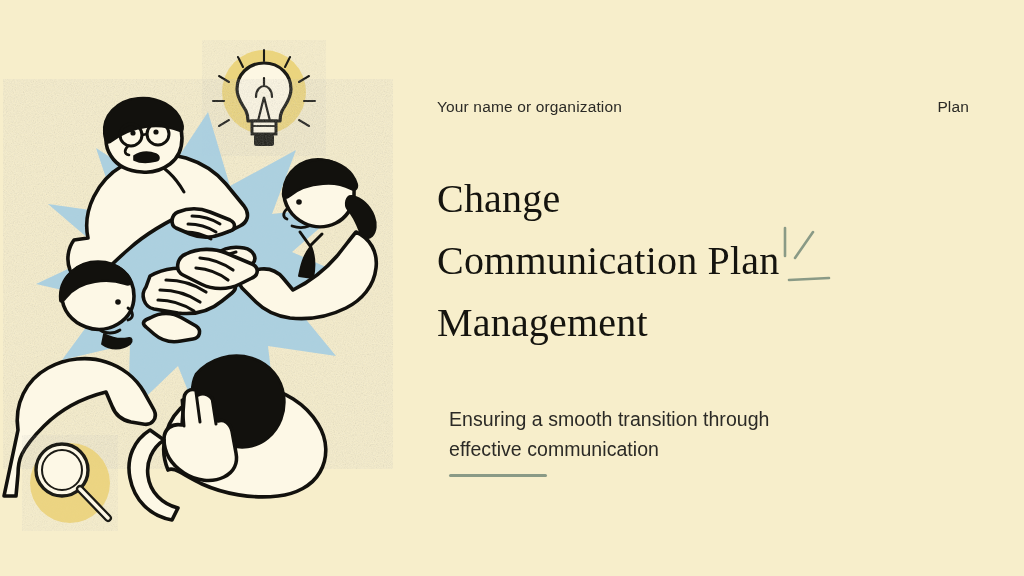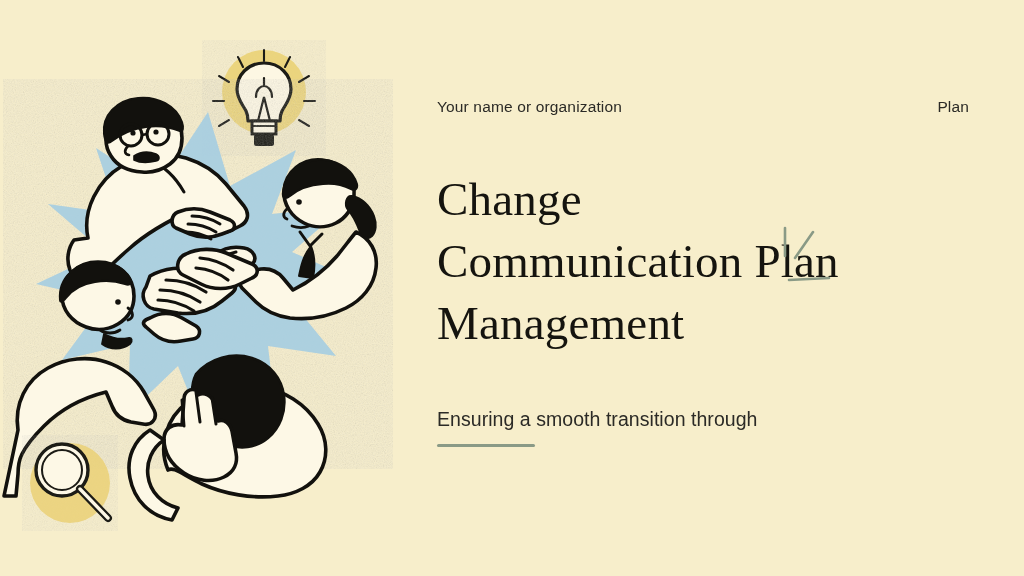--- a/index.html
+++ b/index.html
@@ -58,30 +58,30 @@
   }
 
   .title-block {
     position: absolute;
     left: 0;
     top: 168px;
     width: 560px;
   }
   .title-line {
     font-family: "Liberation Serif", "DejaVu Serif", serif;
-    font-size: 47px;
+    font-size: 40px;
     line-height: 62px;
     color: #15140f;
     letter-spacing: 0.2px;
     white-space: nowrap;
   }
 
   .subtitle-block {
     position: absolute;
-    left: 0;
+    left: 12px;
     top: 404px;
     width: 430px;
   }
   .subtitle-line {
     font-family: "Liberation Sans", sans-serif;
     font-size: 19.5px;
     line-height: 30px;
     color: #2b2a26;
     letter-spacing: 0.05px;
   }
@@ -333,17 +333,18 @@
         <g stroke="#8a9a86" stroke-width="2.6" stroke-linecap="round" fill="none">
           <line x1="18" y1="6" x2="18" y2="34"></line>
           <line x1="46" y1="10" x2="28" y2="36"></line>
           <line x1="62" y1="56" x2="22" y2="58"></line>
         </g>
       </svg>
     </div>
 
     <div class="subtitle-block">
       <div class="subtitle-line">Ensuring a smooth transition through</div>
+      <div class="subtitle-line">effective communication</div>
       <div class="subtitle-rule"></div>
     </div>
 
   </div>
 </div>
 
 </body></html>

